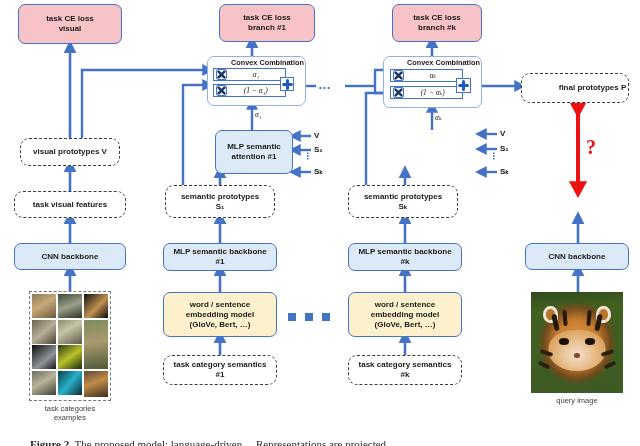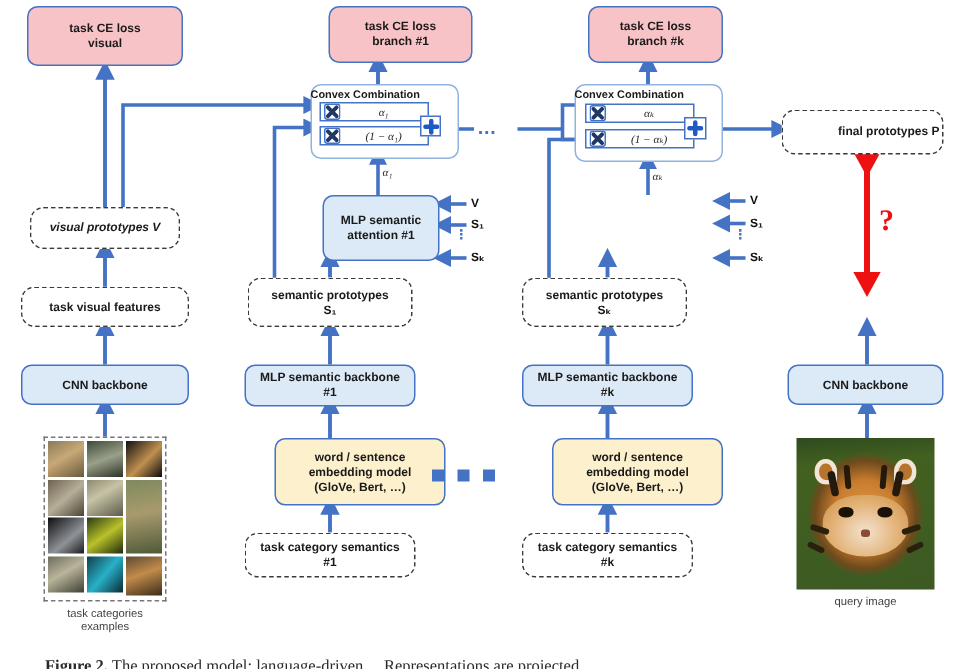--- a/index.html
+++ b/index.html
@@ -2,24 +2,24 @@
 <html><head>
 <meta charset="utf-8">
 <style>
   html,body{margin:0;padding:0;background:#ffffff;}
   body{font-family:"Liberation Sans","DejaVu Sans",sans-serif;}
   #stage{position:relative;width:640px;height:446px;background:#fff;overflow:hidden;border-radius:18px;}
   .box{position:absolute;box-sizing:border-box;display:flex;align-items:center;justify-content:center;
        text-align:center;line-height:1.25;color:#1a1a1a;font-weight:bold;}
   .pink{background:#f8c3c6;border:1.2px solid #4472c4;border-radius:7px;font-size:8px;}
   .blue{background:#dce9f7;border:1.2px solid #4472c4;border-radius:7px;font-size:8px;}
-  .yellow{background:#fdf0cd;border:1.2px solid #4472c4;border-radius:7px;font-size:8px;margin-left:20px;}
+  .yellow{background:#fdf0cd;border:1.2px solid #4472c4;border-radius:7px;font-size:8px;}
   .dashed{background:#fff;border:1.3px dashed #3a3a3a;border-radius:9px;font-size:8px;}
   .cc-outer{background:#fff;border:1.1px solid #8fb3e0;border-radius:7px;}
-  .cc-title{position:absolute;font-size:7.3px;font-weight:bold;color:#1a1a1a;text-align:left;}
+  .cc-title{position:absolute;font-size:7.3px;font-weight:bold;color:#1a1a1a;text-align:right;}
   .mulrow{position:absolute;box-sizing:border-box;background:#fff;border:1.1px solid #4472c4;
           display:flex;align-items:center;}
   .xsym{width:11px;height:11px;margin-left:1.5px;flex:0 0 auto;position:relative;}
   .xsym svg{display:block;}
   .alab{flex:1;text-align:center;font-family:"Liberation Serif","DejaVu Serif",serif;
         font-size:7.5px;font-style:italic;color:#222;}
   .plusbox{position:absolute;box-sizing:border-box;background:#fff;border:1.1px solid #4472c4;
            display:flex;align-items:center;justify-content:center;}
   .caption{position:absolute;font-size:7.5px;font-weight:normal;color:#3f3f3f;text-align:center;
            line-height:1.2;}
@@ -127,21 +127,21 @@
     <g stroke="#ee1111" stroke-width="4" fill="none" marker-start="url(#ahr)" marker-end="url(#ahr)">
       <line x1="578" y1="110" x2="578" y2="190"></line>
     </g>
   </svg>
 
   <div class="box pink" style="left:18px;top:4px;width:104px;height:40px;">
     <span style="white-space:pre-line;">task CE loss
 visual</span>
   </div>
 
-  <div class="box dashed" style="left:20px;top:138px;width:100px;height:28px;font-style:italic;">
+  <div class="box dashed" style="left:20px;top:138px;width:100px;height:28px;">
     <span style="white-space:pre-line;">visual prototypes V</span>
   </div>
 
   <div class="box dashed" style="left:14px;top:191px;width:112px;height:27px;">
     <span style="white-space:pre-line;">task visual features</span>
   </div>
 
   <div class="box blue" style="left:14px;top:243px;width:112px;height:27px;">
     <span style="white-space:pre-line;">CNN backbone</span>
   </div>

